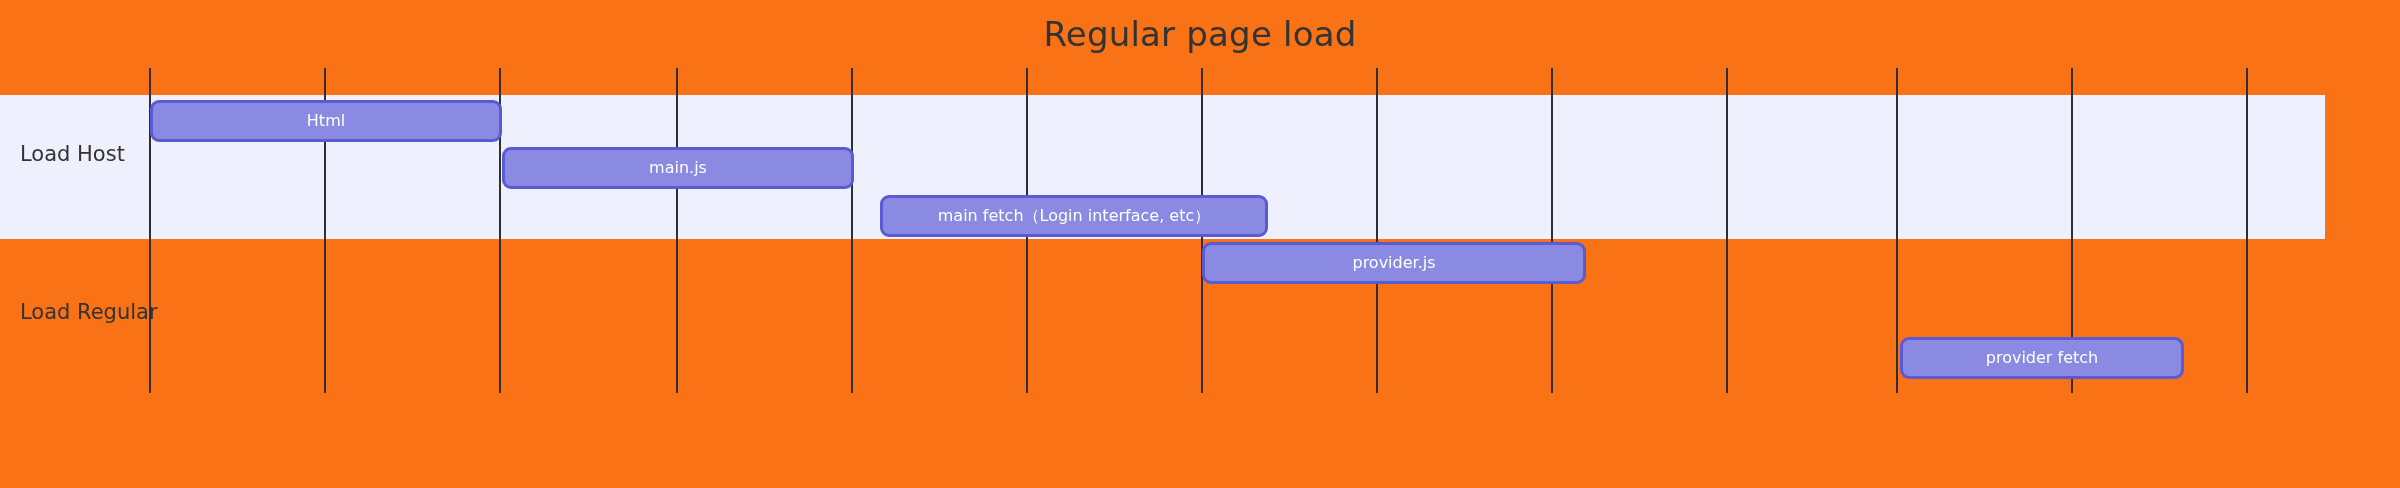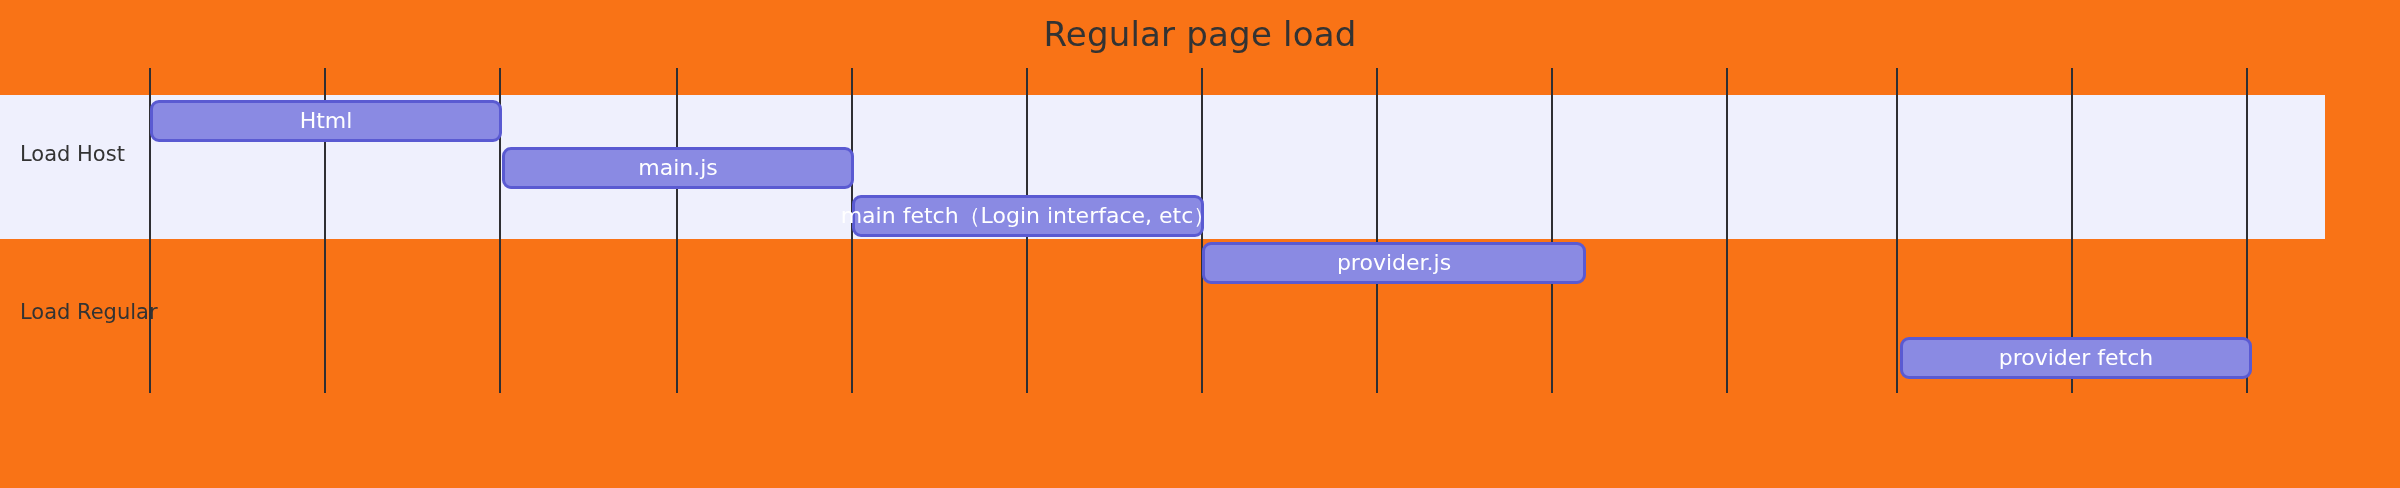--- a/index.html
+++ b/index.html
@@ -63,21 +63,21 @@
     position: absolute;
     height: 42px;
     box-sizing: border-box;
     background: #8a8ae3;
     border: 3px solid #5a5ad2;
     border-radius: 9px;
     display: flex;
     align-items: center;
     justify-content: center;
     color: #ffffff;
-    font-size: 22px;
+    font-size: 16px;
     white-space: nowrap;
     overflow: visible;
   }
   .task-bar .bar-label {
     pointer-events: none;
     line-height: 1;
   }
 </style>
 </head>
 <body>
@@ -108,26 +108,26 @@
   <div class="row-label" style="top:302px;">Load Regular</div>
 
   <div class="task-bar" style="left:150px; top:100px; width:352px;">
     <span class="bar-label">Html</span>
   </div>
 
   <div class="task-bar" style="left:502px; top:147px; width:352px;">
     <span class="bar-label">main.js</span>
   </div>
 
-  <div class="task-bar" style="left:852px; top:195px; width:352px;">
+  <div class="task-bar" style="left:880px; top:195px; width:388px;">
     <span class="bar-label">main fetch（Login interface, etc）</span>
   </div>
 
   <div class="task-bar" style="left:1202px; top:242px; width:384px;">
     <span class="bar-label">provider.js</span>
   </div>
 
 
-  <div class="task-bar" style="left:1900px; top:337px; width:352px;">
+  <div class="task-bar" style="left:1900px; top:337px; width:284px;">
     <span class="bar-label">provider fetch</span>
   </div>
 
 </div>
 
 </body></html>

